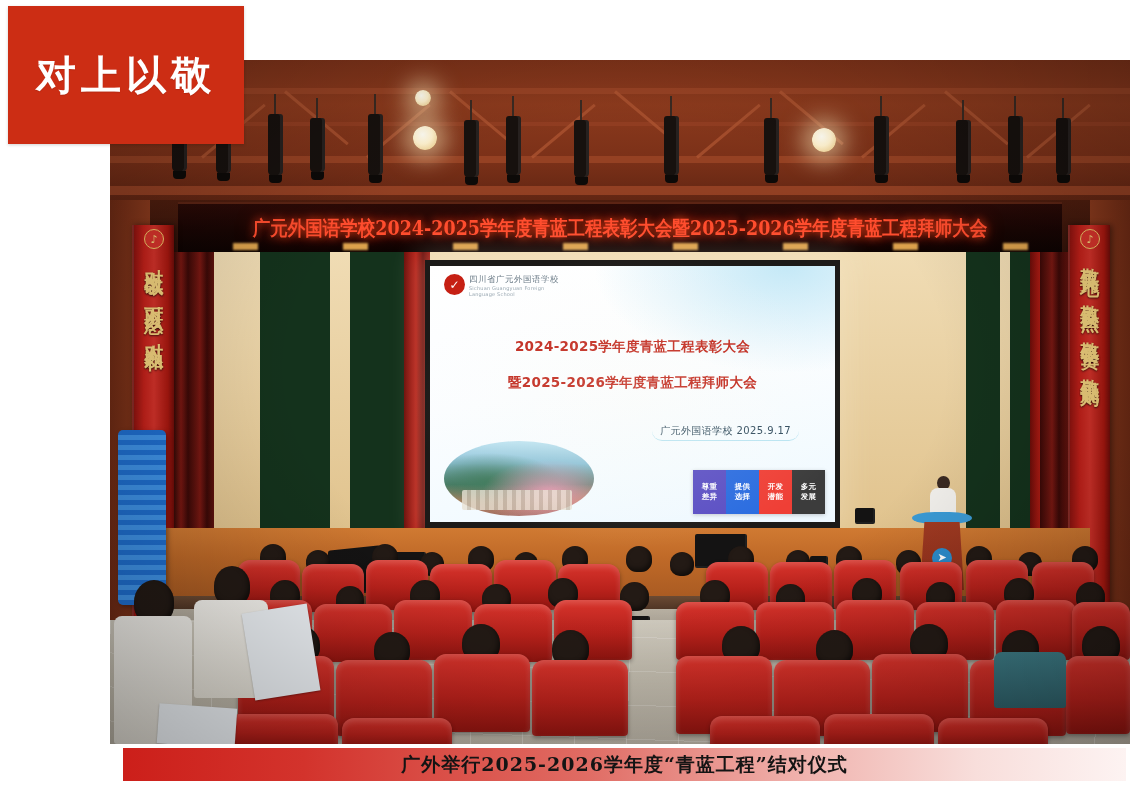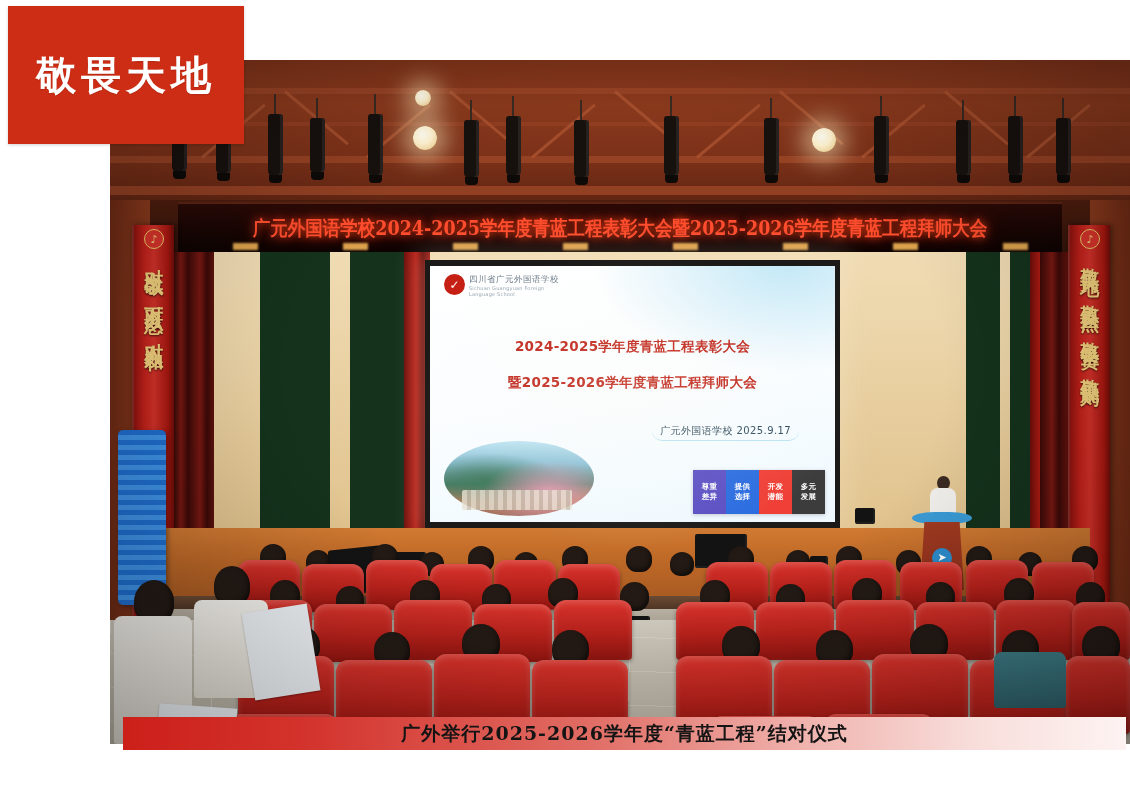--- a/index.html
+++ b/index.html
@@ -295,21 +295,21 @@
   }
   .badge-line{
     color:#ffffff; font-size:40px; font-weight:700; letter-spacing:5px;
     line-height:1.22;
     font-family:"DejaVu Sans","Liberation Sans",sans-serif;
     text-shadow:0 1px 1px rgba(0,0,0,.12);
   }
 
   
   #caption{
-    position:absolute; left:123px; top:717px; width:1003px; height:33px;
+    position:absolute; left:123px; top:748px; width:1003px; height:33px;
     background:linear-gradient(90deg,#cc1f1a 0%,#d3332c 18%,#e06b63 46%,#f0b3ae 68%,#f8dedb 85%,#fdf3f2 100%);
     display:flex; align-items:center; justify-content:center;
     z-index:20;
   }
   .caption-text{
     color:#141414; font-size:19px; font-weight:700; letter-spacing:1px;
     font-family:"DejaVu Serif","Liberation Serif",serif;
     white-space:nowrap;
   }
 </style>
@@ -556,18 +556,18 @@
   <div class="paper" style="left:138px;top:548px;width:66px;height:88px;"></div>
   <div class="paper" style="left:48px;top:646px;width:78px;height:40px;transform:rotate(4deg);"></div>
 
   <div class="shirt" style="left:884px;top:592px;width:72px;height:56px;background:linear-gradient(180deg,#3d7b85,#2e5f68);"></div>
 
   <div class="screen-glow"></div>
   <div class="vignette"></div>
 </div>
 
 <div id="badge" style="background: rgb(204, 45, 20);">
-  <div class="badge-line" style="color: rgb(255, 255, 255);">敬畏天地</div>
+  <div class="badge-line" style="color: rgb(255, 255, 255);">对上以敬</div>
 </div>
 
 <div id="caption">
   <div class="caption-text" style="color: rgb(20, 20, 20);">广外举行2025-2026学年度“青蓝工程”结对仪式</div>
 </div>
 
 </body></html>

